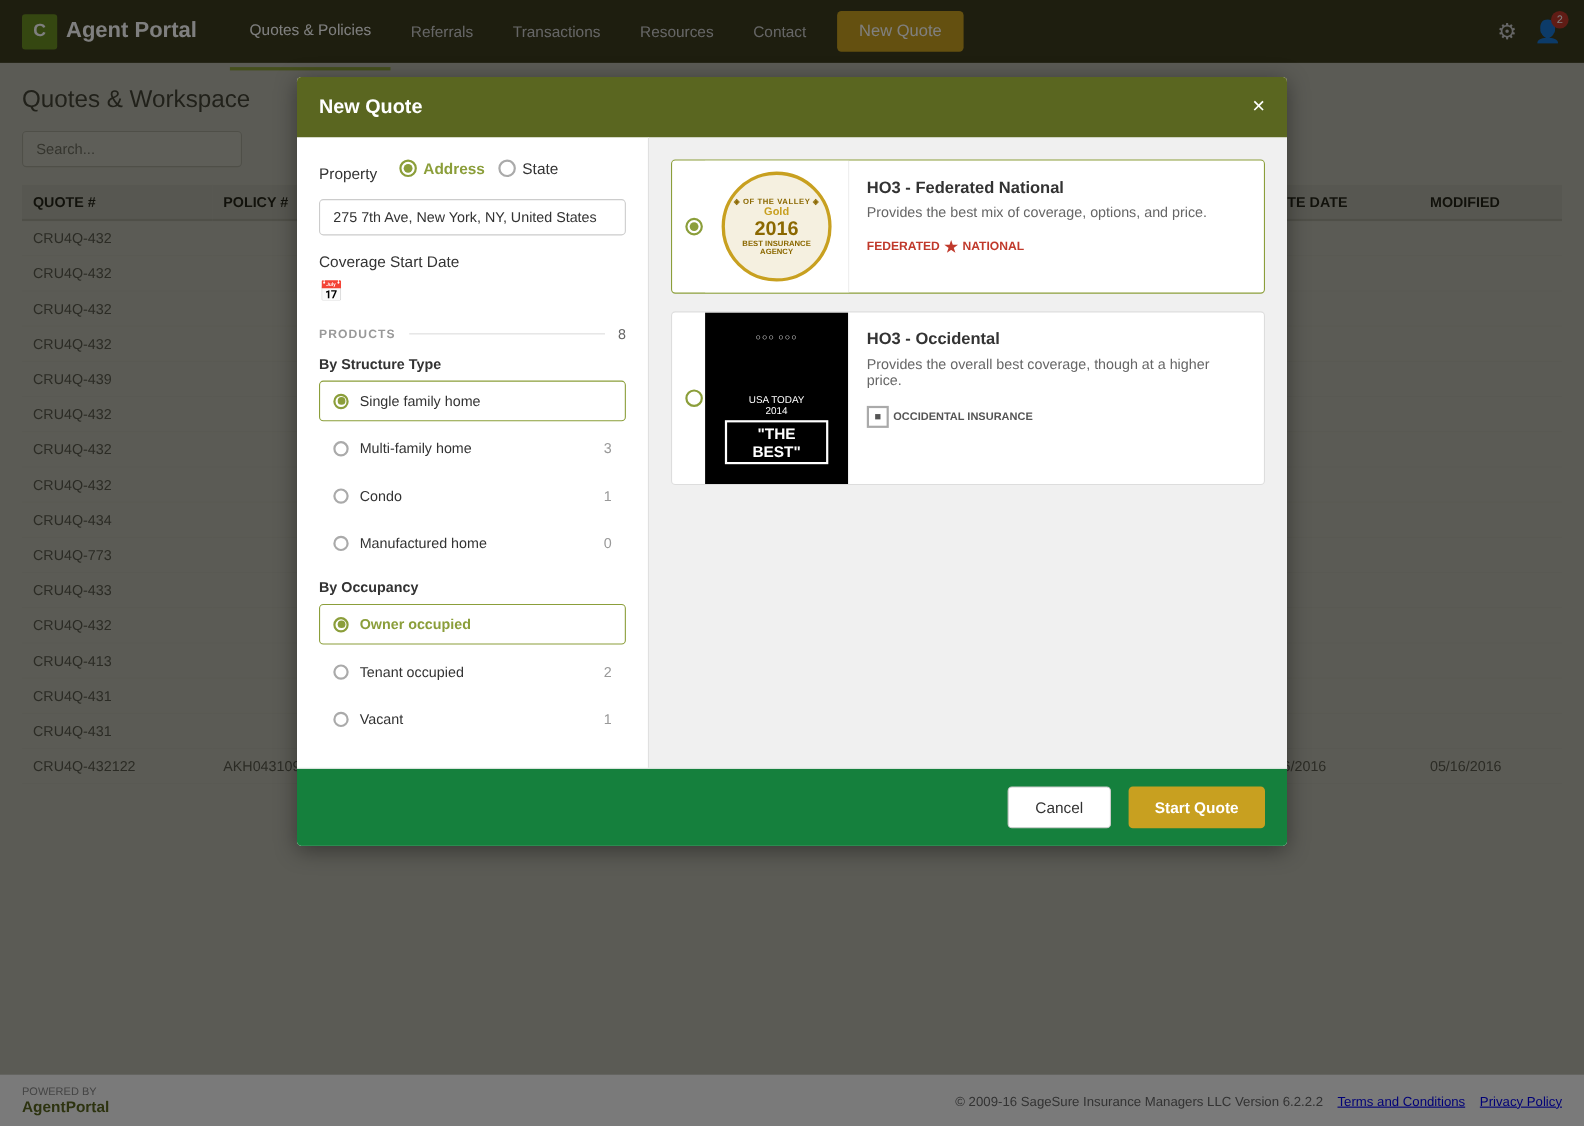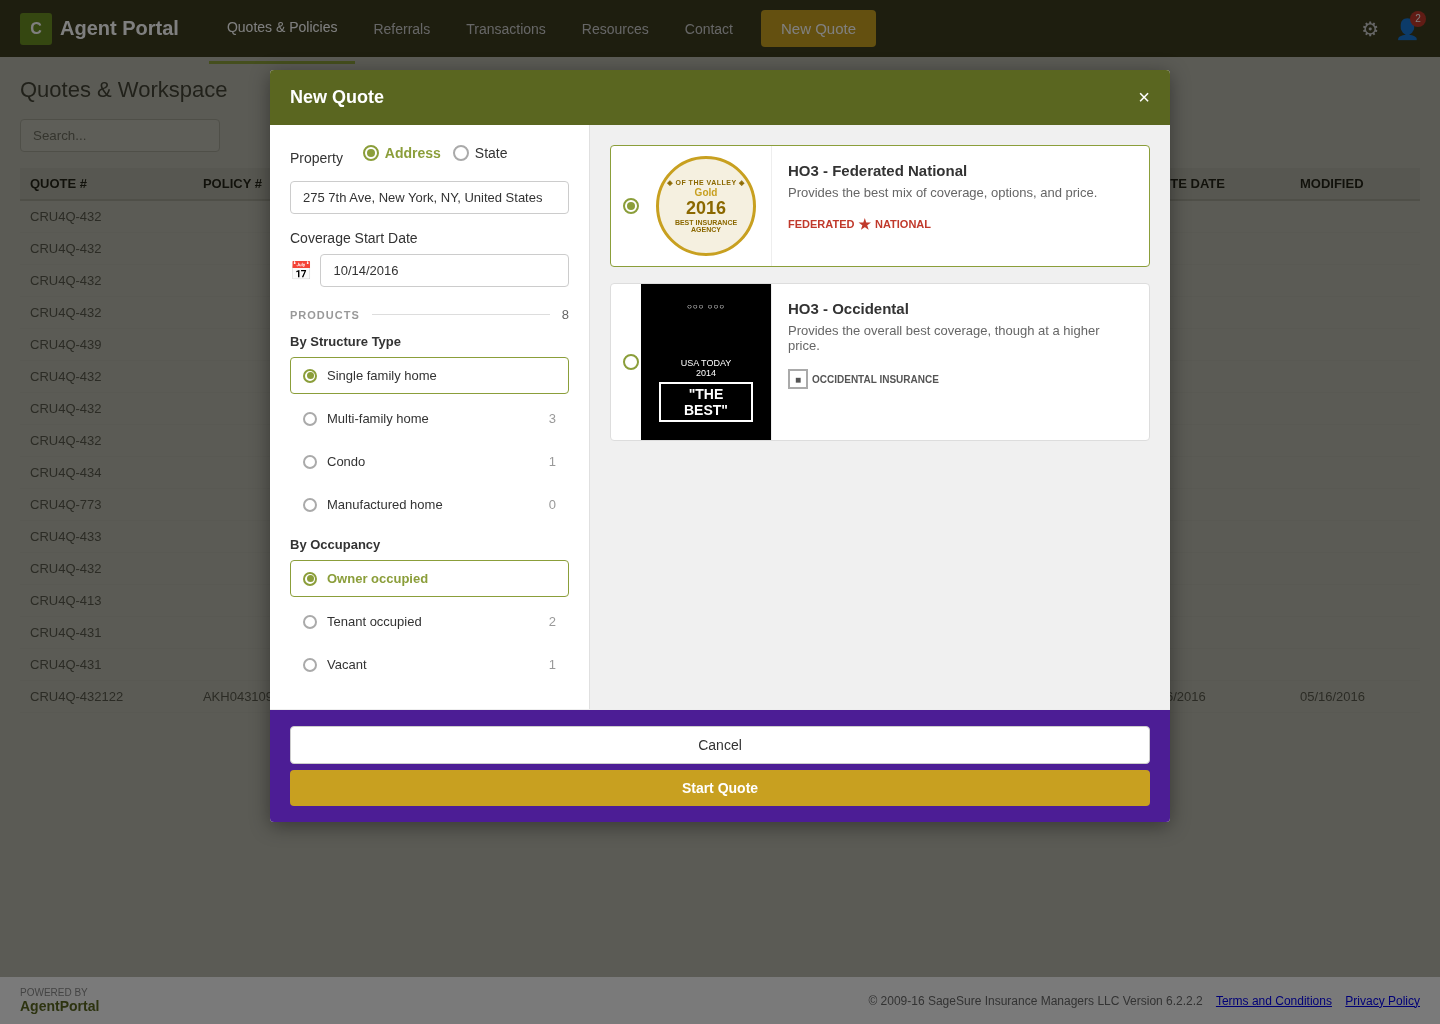--- a/index.html
+++ b/index.html
@@ -294,24 +294,23 @@
       font-size: 9px;
       text-align: center;
     }
     .usa-today-box .best { font-size: 14px; font-weight: bold; border: 2px solid white; padding: 2px 6px; margin-top: 4px; }
 
     
     .modal-footer {
       padding: 16px 20px;
       display: flex;
       justify-content: flex-end;
-      gap: 6px;
-      background: #4c1d95;
+      gap: 16px;
+      background: #15803d;
       border-top: 1px solid #eee;
-      flex-direction: column;
     }
     .btn-cancel {
       background: white;
       border: 1px solid #ccc;
       padding: 10px 24px;
       border-radius: 4px;
       cursor: pointer;
       font-size: 14px;
       color: #333;
     }
@@ -638,21 +637,20 @@
               <span>State</span>
             </label>
           </span>
         </div>
         <input class="text-input" value="275 7th Ave, New York, NY, United States" style="">
 
         
         <div class="field-label">Coverage Start Date</div>
         <div class="date-group">
           <span class="date-icon">📅</span>
-          <input class="date-input" value="10/14/2016" style="">
         </div>
 
         
         <div class="products-header">
           <span class="products-label">PRODUCTS</span>
           <div class="products-line"></div>
           <span class="products-count">8</span>
         </div>
 
         

